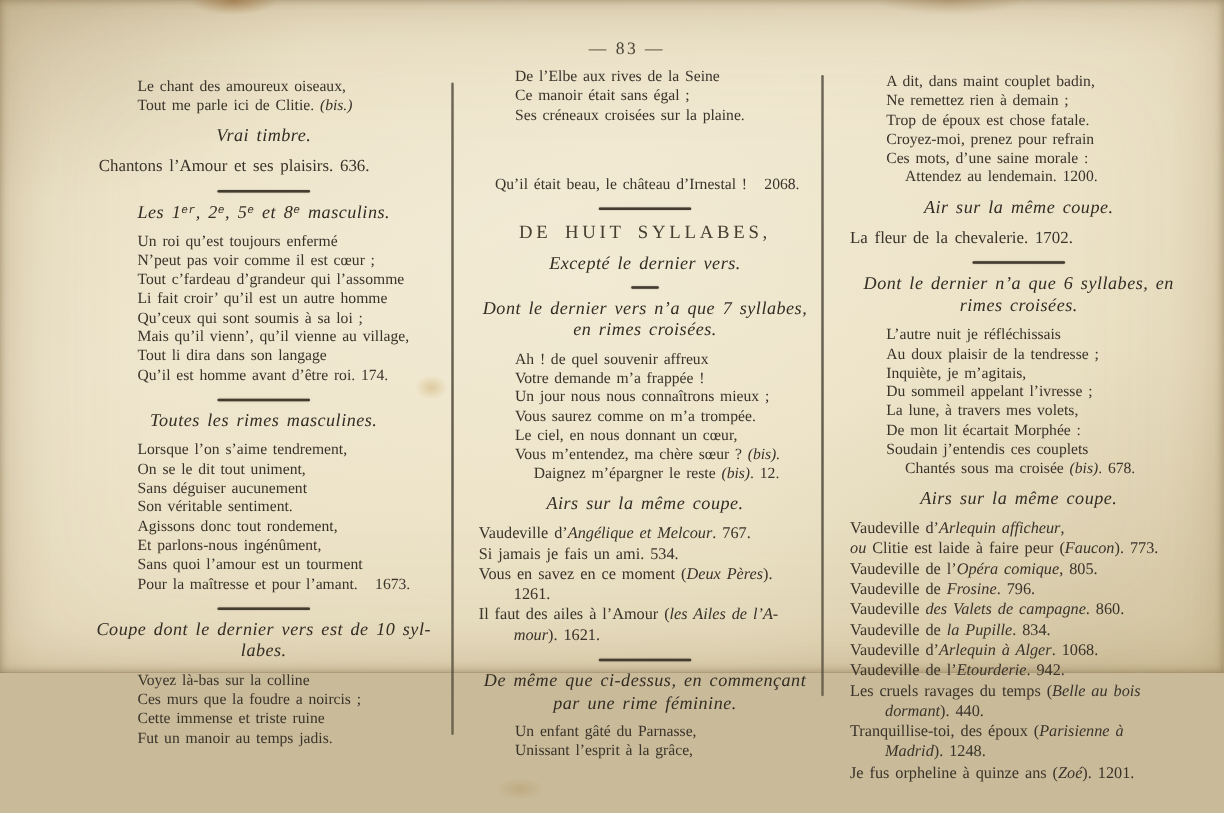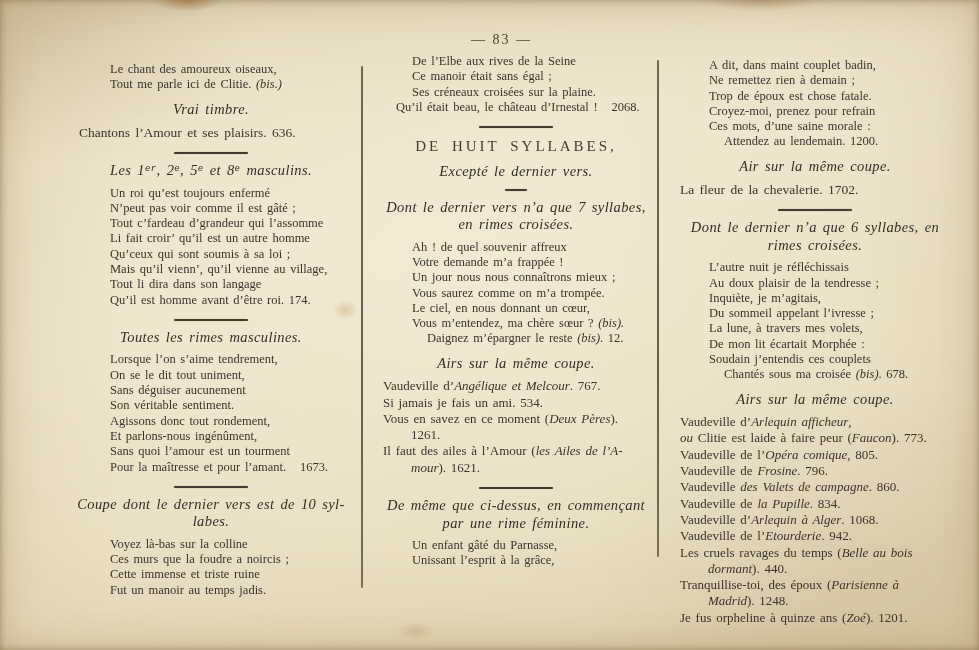--- a/index.html
+++ b/index.html
@@ -1,18 +1,18 @@
 <!DOCTYPE html>
 <html><head>
 <meta charset="utf-8">
 <style>
   html,body{margin:0;padding:0;}
   body{width:979px;height:650px;overflow:hidden;background:#c9bb99;}
   .page{
-    position:relative;width:979px;height:650px;
+    position:relative;width:979px;height:538px;
     font-family:"Liberation Serif","DejaVu Serif",serif;
     color:#3a332a;
     background:
       radial-gradient(ellipse 900px 600px at 48% 42%, rgba(255,252,238,.35), rgba(255,252,238,0) 70%),
       radial-gradient(ellipse 400px 300px at 88% 90%, rgba(120,95,50,.10), rgba(120,95,50,0) 70%),
       radial-gradient(ellipse 300px 200px at 4% 4%, rgba(110,85,45,.14), rgba(110,85,45,0) 70%),
       linear-gradient(158deg,#e7dcbe 0%,#ece2c8 35%,#e8ddbf 65%,#e0d4b2 100%);
     box-shadow: inset 0 0 7px rgba(92,66,32,.45), inset 0 0 38px rgba(130,100,55,.28), inset 0 0 120px rgba(150,120,70,.16);
   }
   .page-number{
@@ -22,21 +22,21 @@
   .vrule{position:absolute;width:2px;background:linear-gradient(#4b4336,#3e372c 60%,#57503f);opacity:.78;border-radius:1px;}
   #vrule-1{left:361px;top:66px;height:522px;}
   #vrule-2{left:657px;top:60px;height:497px;}
   .col{position:absolute;}
   #col-1{left:62px;top:60px;width:298px;--vi:48px;--li:17px;}
   #col-2{left:377px;top:52px;width:278px;font-family:Liberation Serif, serif;--vi:35px;--li:6px;}
   #col-3{left:672px;top:56px;width:286px;--vi:37px;--li:8px;}
   .verse{margin:2px 0 4px;}
   .verse .line{padding-left:var(--vi);font-size:12.5px;line-height:15.3px;word-spacing:1.5px;white-space:nowrap;}
   .verse .line.hang{padding-left:calc(var(--vi) + 15px);}
-  .verse .line.out{padding-left:calc(var(--vi) - 16px);}
+  .verse .line.out{padding-left:calc(var(--vi) - 16px);margin-top:40px;}
   .songlist .line{padding-left:var(--li);font-size:13px;line-height:16.3px;word-spacing:1.5px;white-space:nowrap;}
   .songlist .line.hang{padding-left:calc(var(--li) + 28px);}
   .plainline{padding-left:var(--li);font-size:13.5px;line-height:17px;word-spacing:2px;margin:2px 0;white-space:nowrap;}
   .h-italic{font-style:italic;text-align:center;font-size:14.5px;line-height:17.5px;margin:8px 4px 6px;letter-spacing:.4px;color:#332d24;word-spacing:2px;}
   .h-caps{text-align:center;font-size:15px;letter-spacing:3px;margin:10px 0 3px;color:#453d30;word-spacing:4px;}
   .rule{width:74px;height:2px;background:#443c2f;margin:11px auto 8px;border-radius:1px;box-shadow:0 0 1px rgba(68,60,47,.6);}
   .rule.short{width:22px;margin:8px auto 6px;}
   em{font-style:italic;}
   sup{font-size:9px;line-height:0;vertical-align:4px;font-family:Liberation Mono, monospace;}
   .stain{position:absolute;pointer-events:none;border-radius:50%;}
@@ -60,21 +60,21 @@
       <div class="verse">
         <div class="line">Le chant des amoureux oiseaux,</div>
         <div class="line">Tout me parle ici de Clitie. <em>(bis.)</em></div>
       </div>
       <div class="h-italic">Vrai timbre.</div>
       <div class="plainline">Chantons l’Amour et ses plaisirs. 636.</div>
       <div class="rule"></div>
       <div class="h-italic">Les 1<sup>er</sup>, 2<sup>e</sup>, 5<sup>e</sup> et 8<sup>e</sup> masculins.</div>
       <div class="verse">
         <div class="line">Un roi qu’est toujours enfermé</div>
-        <div class="line">N’peut pas voir comme il est gâté ;</div>
+        <div class="line">N’peut pas voir comme il est cœur ;</div>
         <div class="line">Tout c’fardeau d’grandeur qui l’assomme</div>
         <div class="line">Li fait croir’ qu’il est un autre homme</div>
         <div class="line">Qu’ceux qui sont soumis à sa loi ;</div>
         <div class="line">Mais qu’il vienn’, qu’il vienne au village,</div>
         <div class="line">Tout li dira dans son langage</div>
         <div class="line">Qu’il est homme avant d’être roi. 174.</div>
       </div>
       <div class="rule"></div>
       <div class="h-italic">Toutes les rimes masculines.</div>
       <div class="verse">

